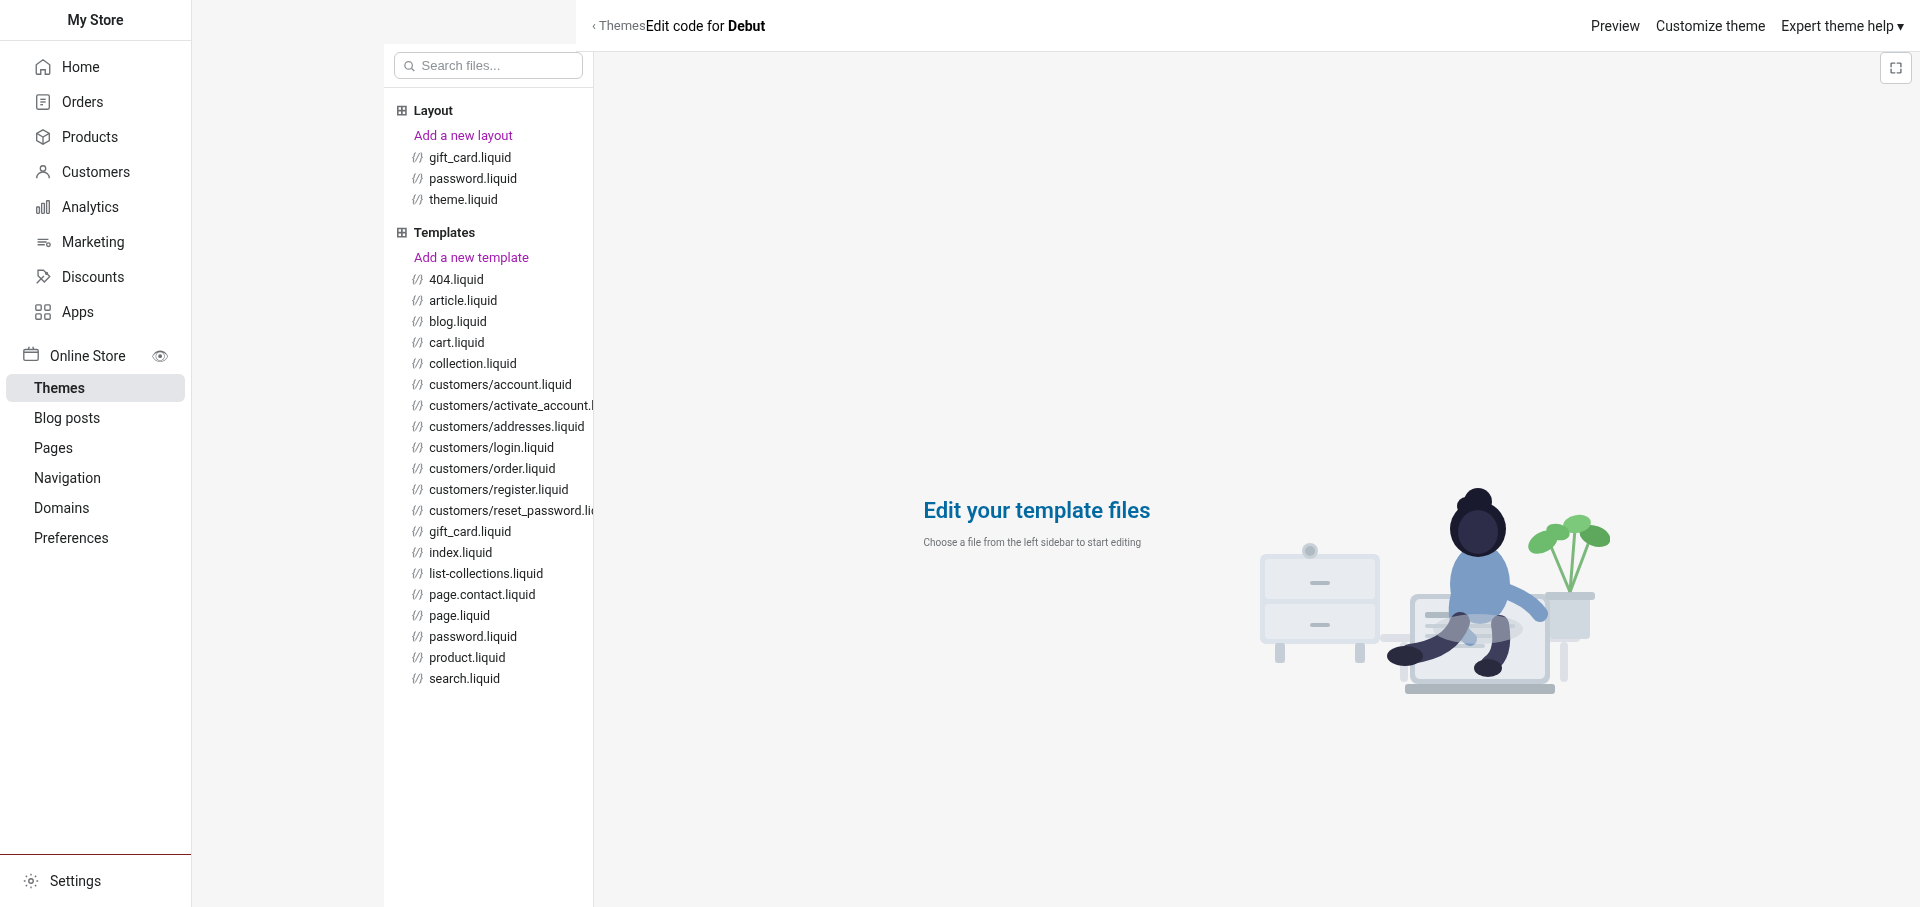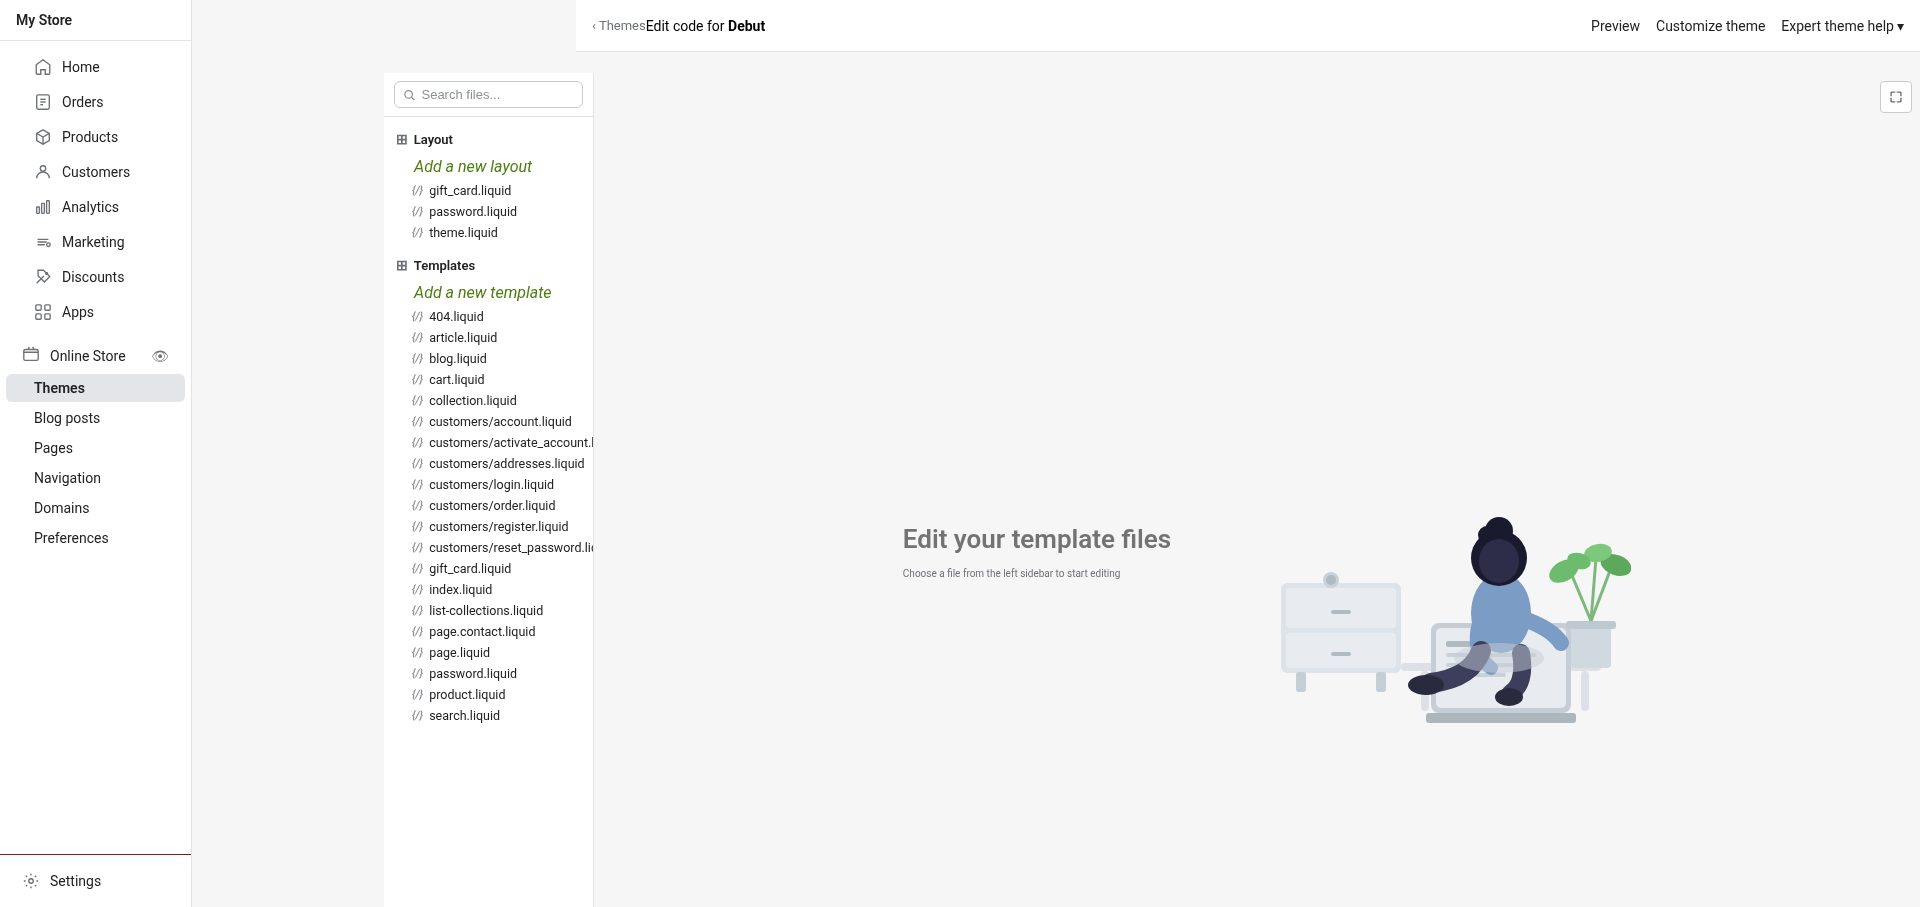--- a/index.html
+++ b/index.html
@@ -9,20 +9,21 @@
     .main-nav {
       width: 192px;
       background: #1a1a2e;
       background: #fff;
       border-right: 1px solid #e1e3e5;
       display: flex;
       flex-direction: column;
       height: 100vh;
       overflow-y: auto;
       flex-shrink: 0;
+      text-align: center;
     }
     .main-nav .nav-header {
       padding: 12px 16px;
       font-size: 14px;
       font-weight: 600;
       color: #202223;
       border-bottom: 1px solid #e1e3e5;
     }
     .nav-item {
       display: flex;
@@ -139,25 +140,24 @@
       font-size: 13px;
       color: #202223;
     }
     .section-header .folder-icon {
       color: #6d7175;
       font-size: 14px;
     }
     .add-new-link {
       display: block;
       padding: 4px 12px 4px 30px;
-      font-size: 16px;
-      color: #4d7c0f;
+      font-size: 13px;
+      color: #a21caf;
       cursor: pointer;
       text-decoration: none;
-      font-style: italic;
     }
     .file-item {
       display: flex;
       align-items: center;
       gap: 6px;
       padding: 3px 12px 3px 28px;
       font-size: 12.5px;
       color: #202223;
       cursor: pointer;
     }
@@ -207,23 +207,23 @@
       height: 100vh;
     }
     .empty-state {
       display: flex;
       align-items: center;
       gap: 60px;
       max-width: 900px;
     }
     .empty-state-text { max-width: 300px; }
     .empty-state-title {
-      font-size: 26px;
+      font-size: 22px;
       font-weight: 600;
-      color: #737373;
+      color: #0369a1;
       margin-bottom: 12px;
     }
     .empty-state-desc {
       font-size: 10px;
       color: #6d7175;
       line-height: 1.5;
     }
     .empty-state-illustration {
       width: 380px;
       height: 340px;
@@ -406,21 +406,21 @@
     <div class="top-bar-right">
       <a>Preview</a>
       <a>Customize theme</a>
       <span class="expert-link">
         <span>Expert theme help</span>
         <span>▾</span>
       </span>
     </div>
   </div>
 
-  <div style="display:flex; flex:1; padding-top:73px; height:calc(100vh - 0px);">
+  <div style="display:flex; flex:1; padding-top:44px; height:calc(100vh - 0px);">
 
     <div class="file-sidebar">
       <div class="file-sidebar-search">
         <div class="search-box">
           <svg width="14" height="14" viewBox="0 0 20 20" fill="none" stroke="#8c9196" stroke-width="2">
               <circle cx="9" cy="9" r="6"></circle>
               <line x1="13.5" y1="13.5" x2="18" y2="18"></line>
             </svg>
           <input type="text" placeholder="Search files..." style="">
         </div>

